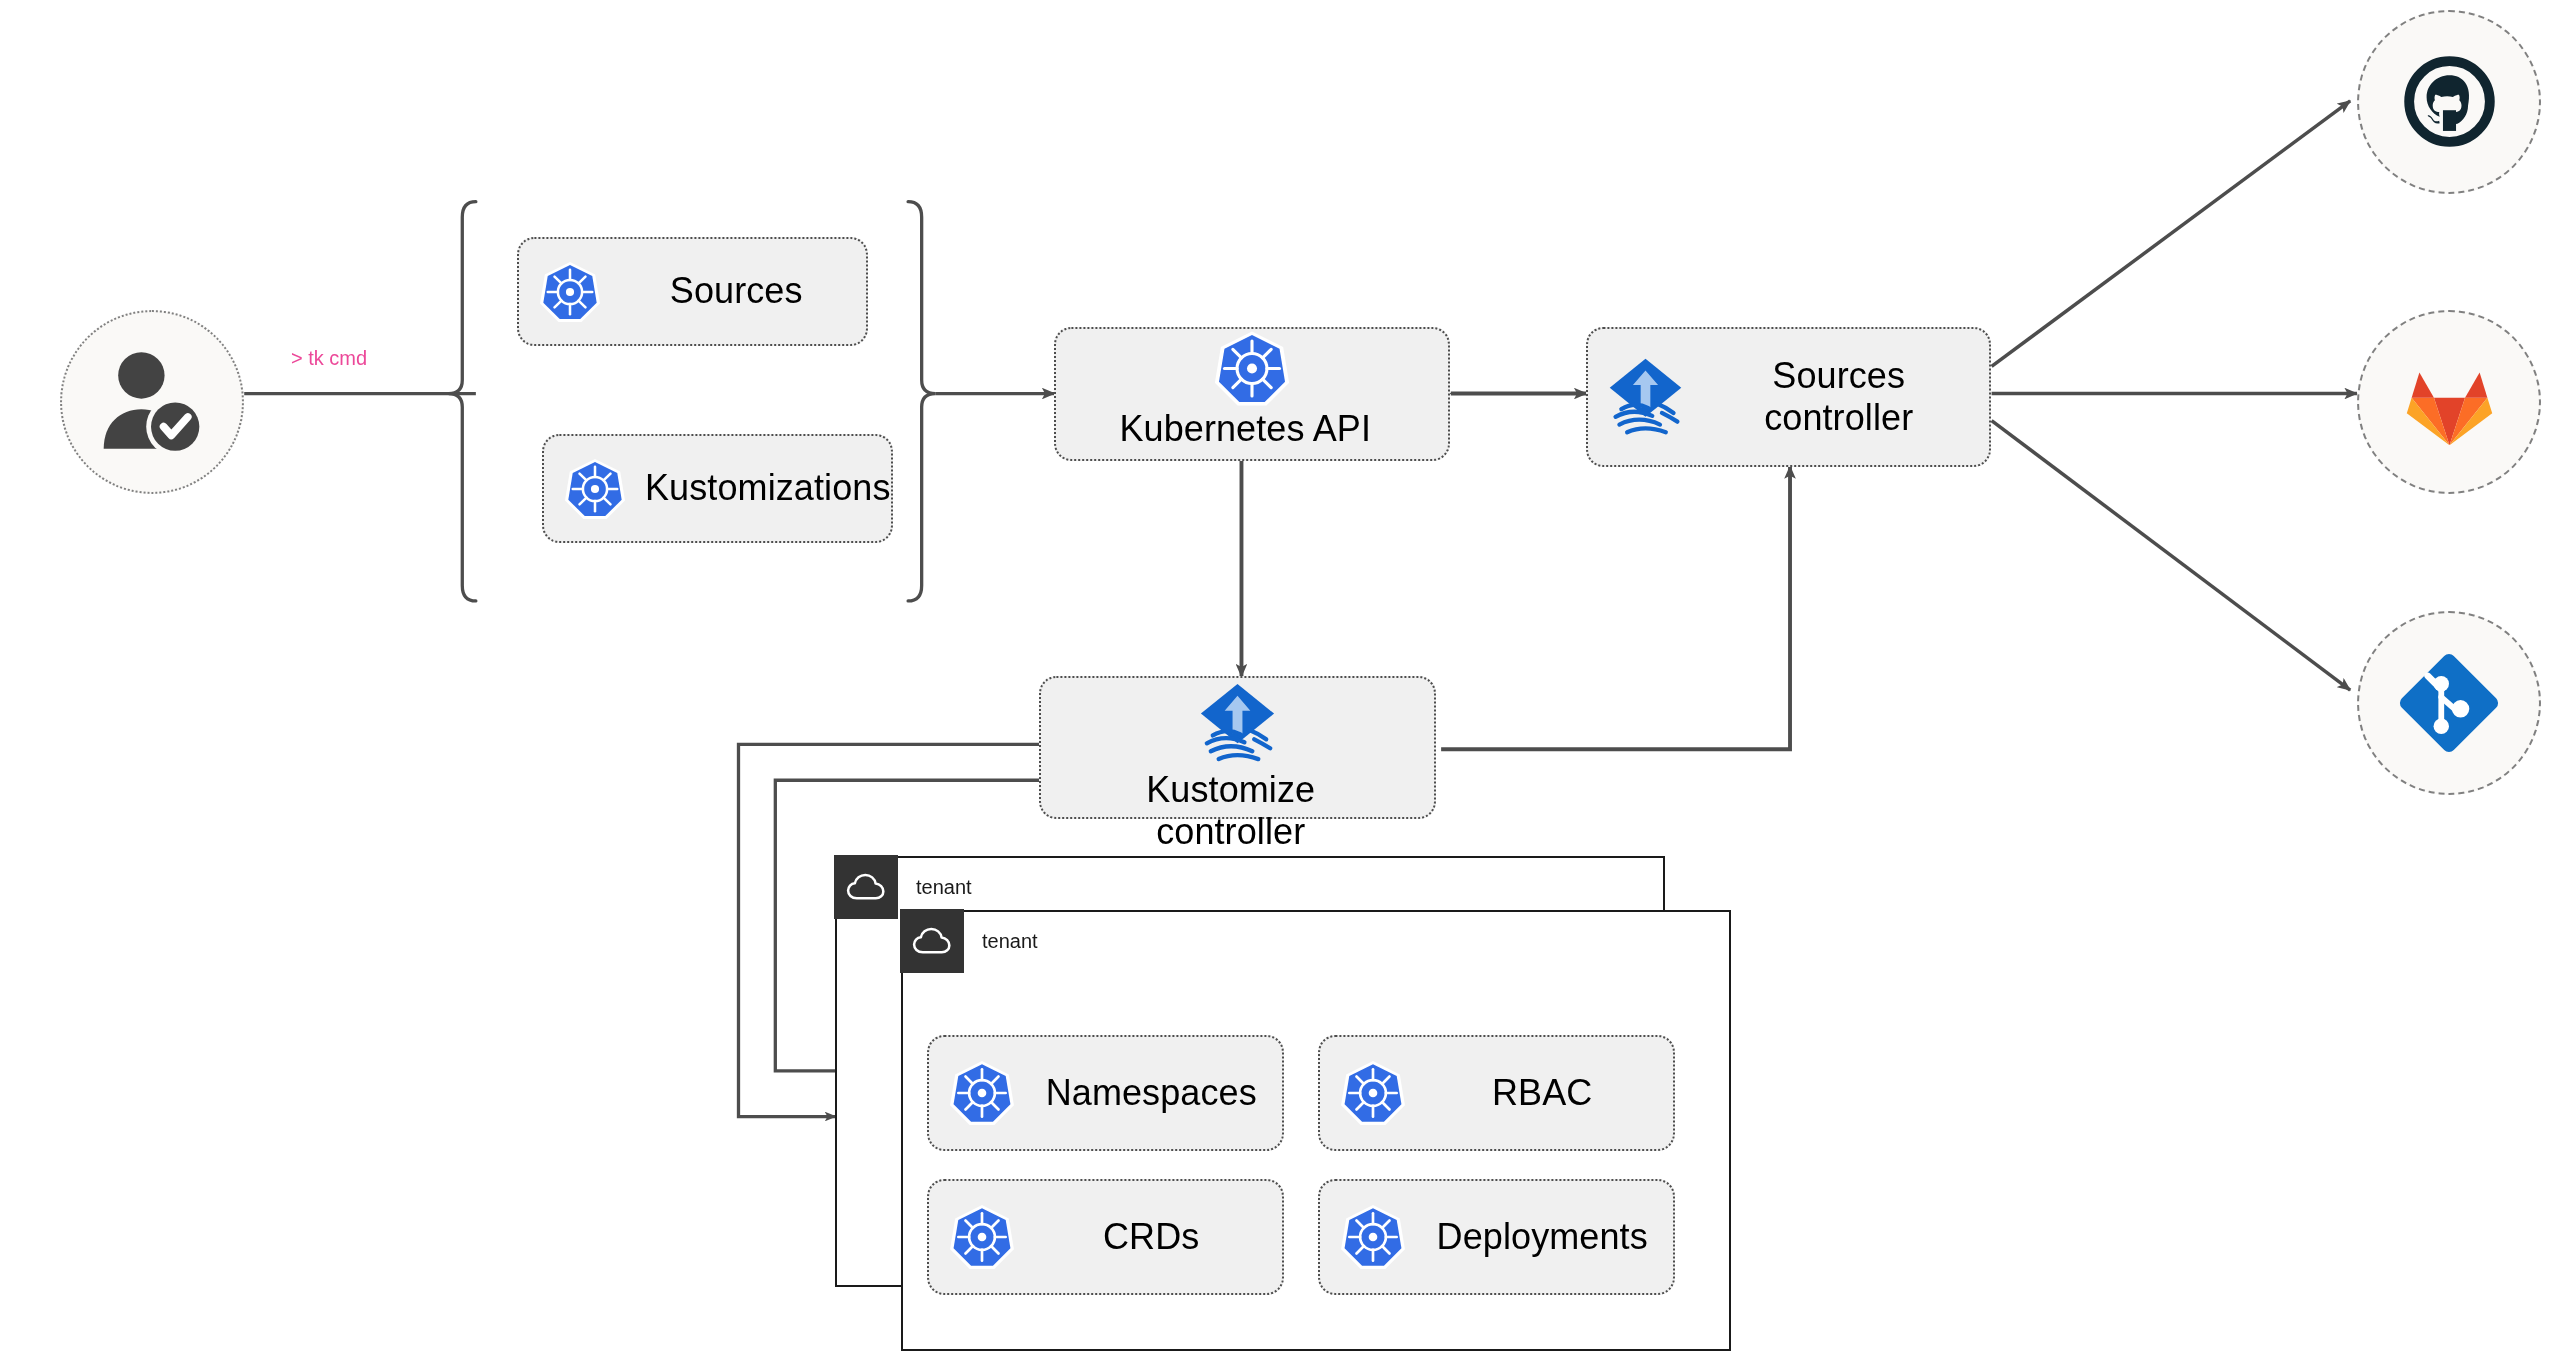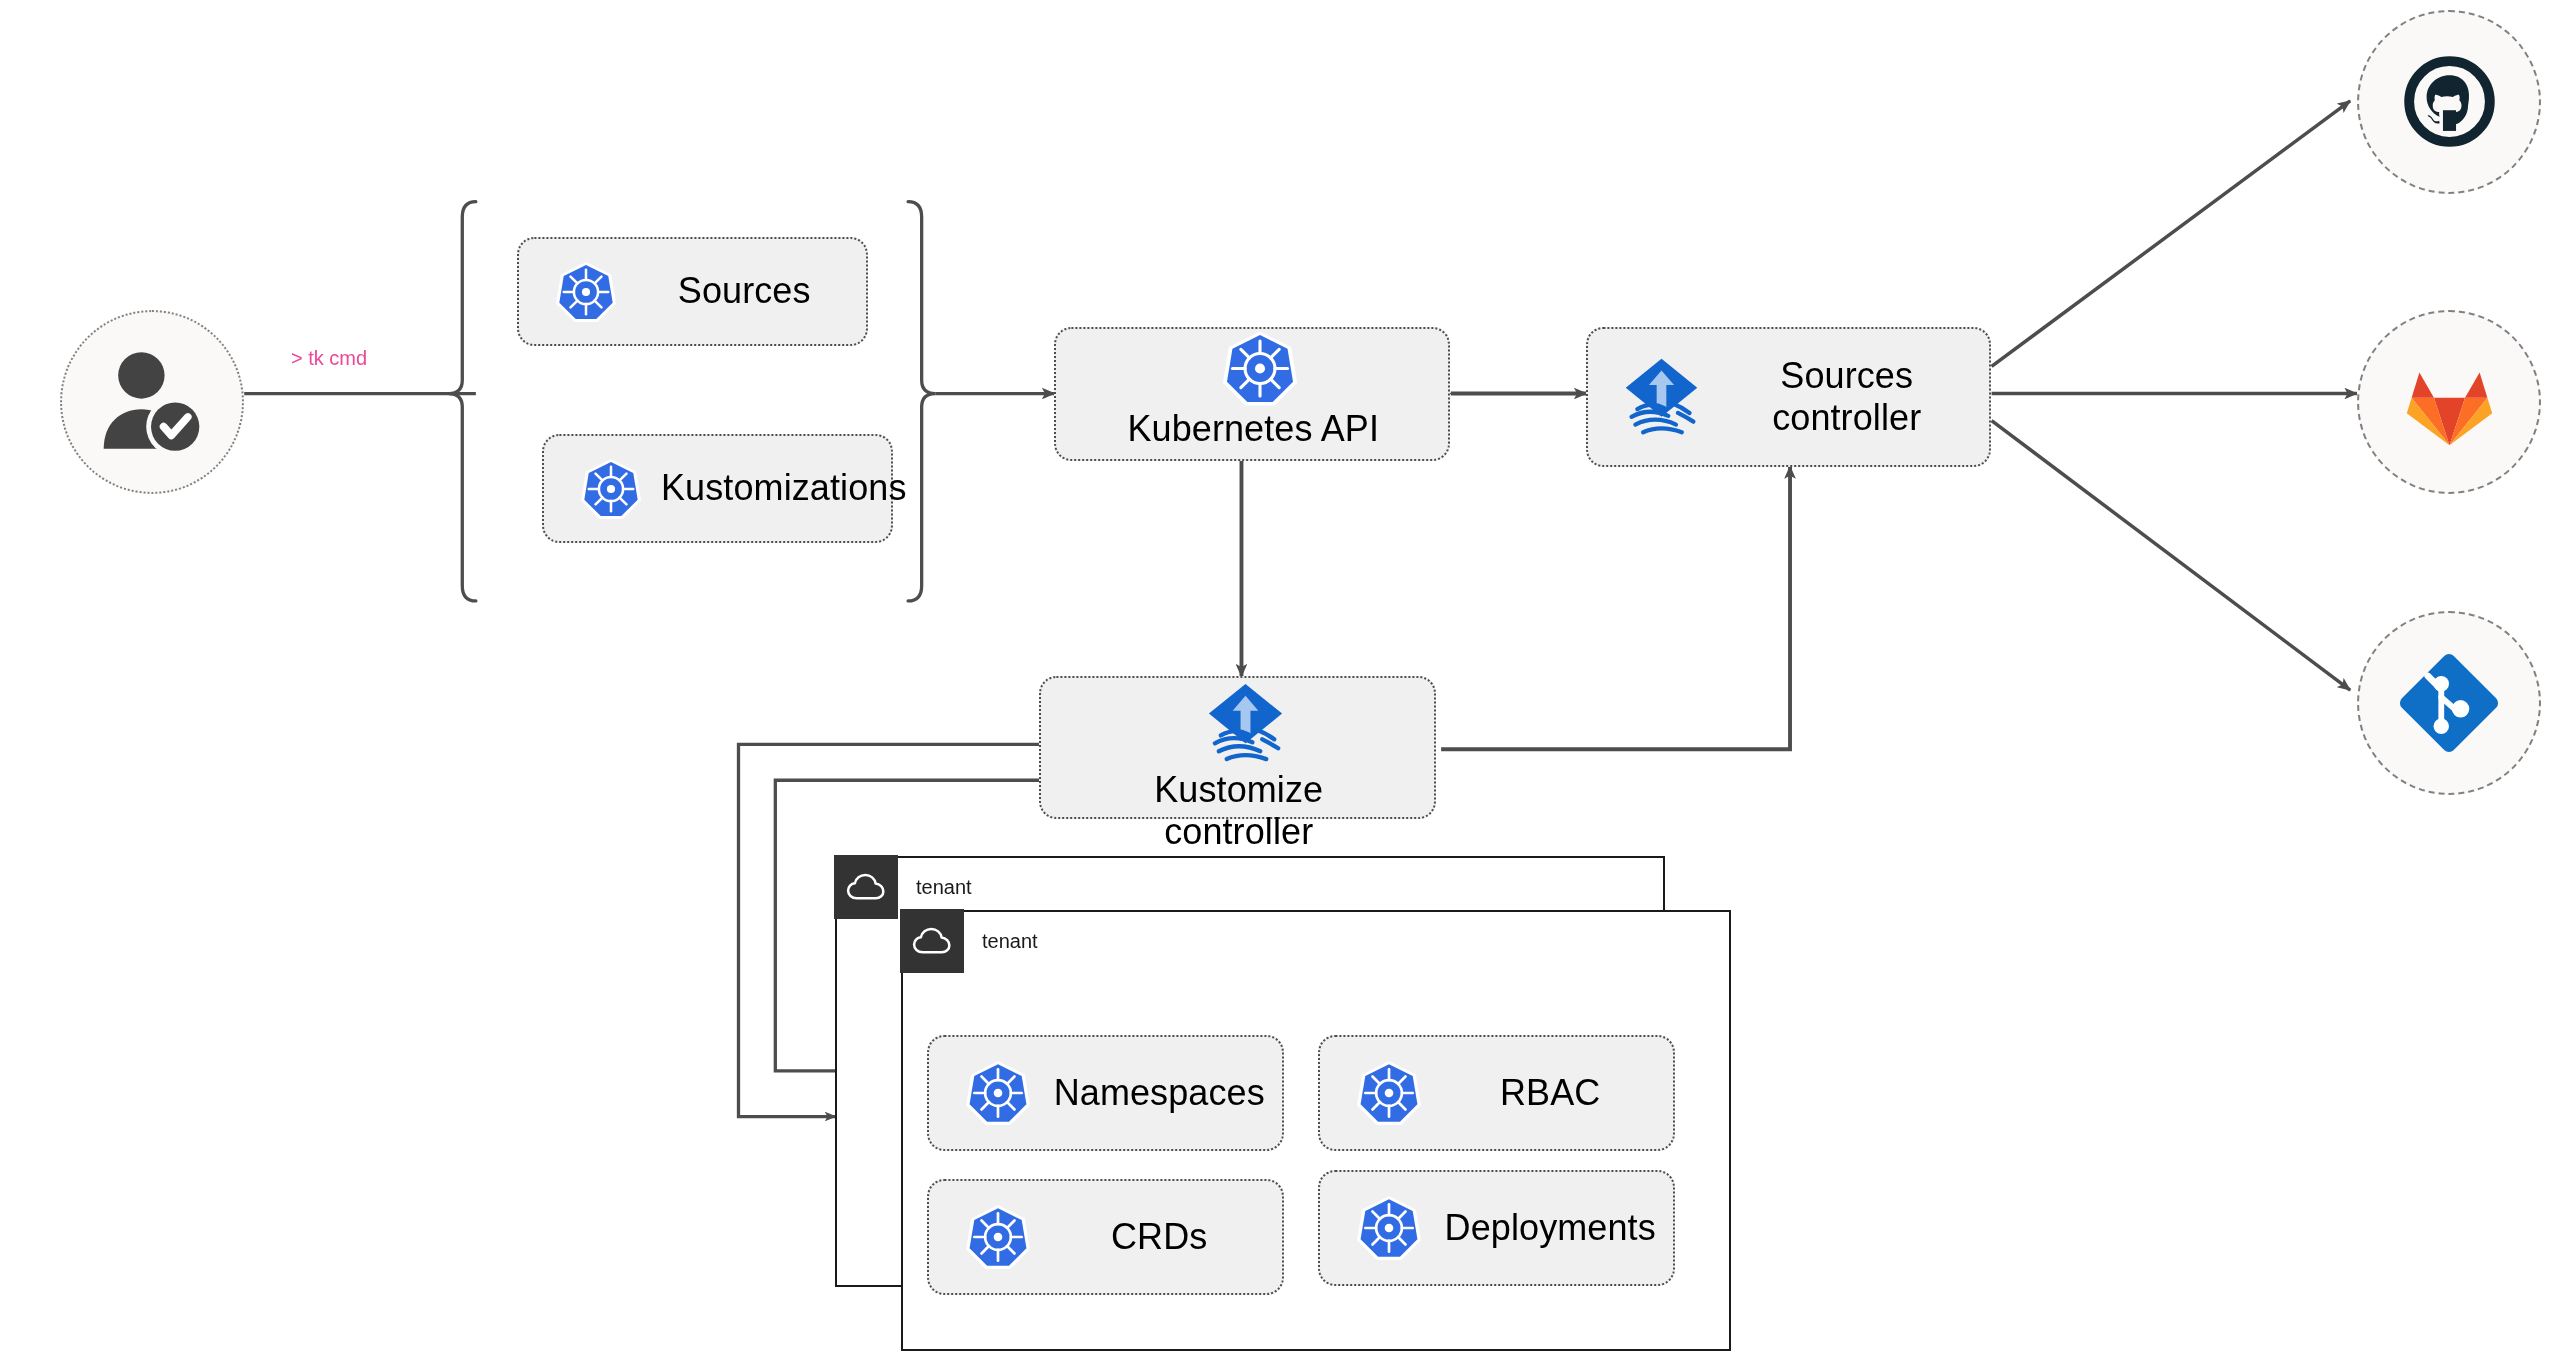--- a/index.html
+++ b/index.html
@@ -13,21 +13,20 @@
   #edges{z-index:1;}
   .node{position:absolute;z-index:3;box-sizing:border-box;}
 
   
   .dbox{
     background:#f0f0f0;
     border:2.9px dotted #4d4d4d;
     border-radius:17.4px;
     display:flex;align-items:center;
     box-sizing:border-box;
-    padding-left:16px;
   }
   .dbox .ico{flex:0 0 auto;display:flex;align-items:center;justify-content:center;}
   .dbox .lbl{
     flex:1 1 auto;text-align:center;color:#000;
     font-size:36px;line-height:1.18;letter-spacing:0.1px;
     padding-right:13.6px;
   }
   .dbox.two .lbl{font-size:36px;}
 
   
@@ -330,21 +329,21 @@
               <line x1="39.8" y1="41.8" x2="47" y2="49"></line>
             <line x1="47" y1="17" x2="39.8" y2="24.2"></line>
               <line x1="22.2" y1="41.8" x2="15" y2="49"></line>
           </g>
           <circle cx="31" cy="33" r="4.2" fill="#ffffff"></circle>
         </svg>
       </span>
       <span class="lbl">CRDs</span>
     </div>
 
-    <div class="node dbox" style="left:415px;top:258px;width:357px;height:116px;position:absolute;">
+    <div class="node dbox" style="left:415px;top:267px;width:357px;height:116px;position:absolute;">
       <span class="ico" style="width:105px;">
         <svg width="64" height="68" viewBox="0 0 62 66">
           <path d="M31,2 L57,15 L62,45 L43,64 L19,64 L0,45 L5,15 Z" fill="#ffffff"></path>
           <path d="M31,5 L54,16.5 L58.6,44 L41.6,61 L20.4,61 L3.4,44 L8,16.5 Z" fill="#326CE5"></path>
           <g stroke="#ffffff" stroke-width="2.6" fill="none" stroke-linecap="round">
             <circle cx="31" cy="33" r="12.5"></circle>
             <line x1="31" y1="10" x2="31" y2="20.5"></line>
               <line x1="31" y1="45.5" x2="31" y2="56"></line>
             <line x1="8" y1="33" x2="18.5" y2="33"></line>
               <line x1="43.5" y1="33" x2="54" y2="33"></line>

